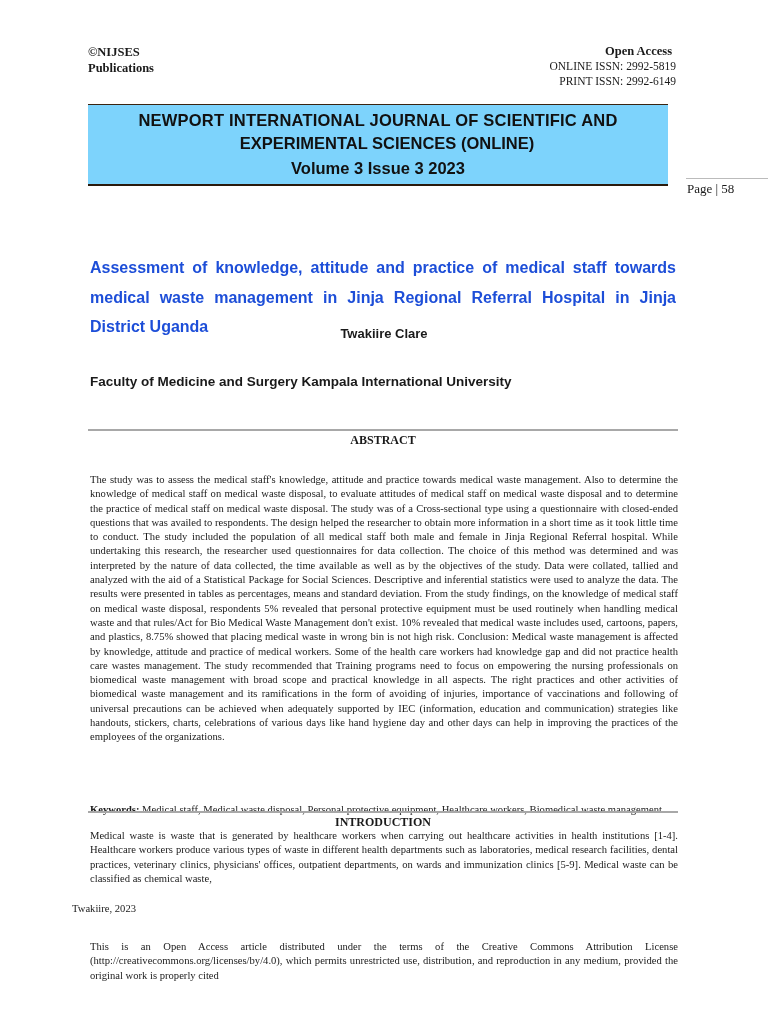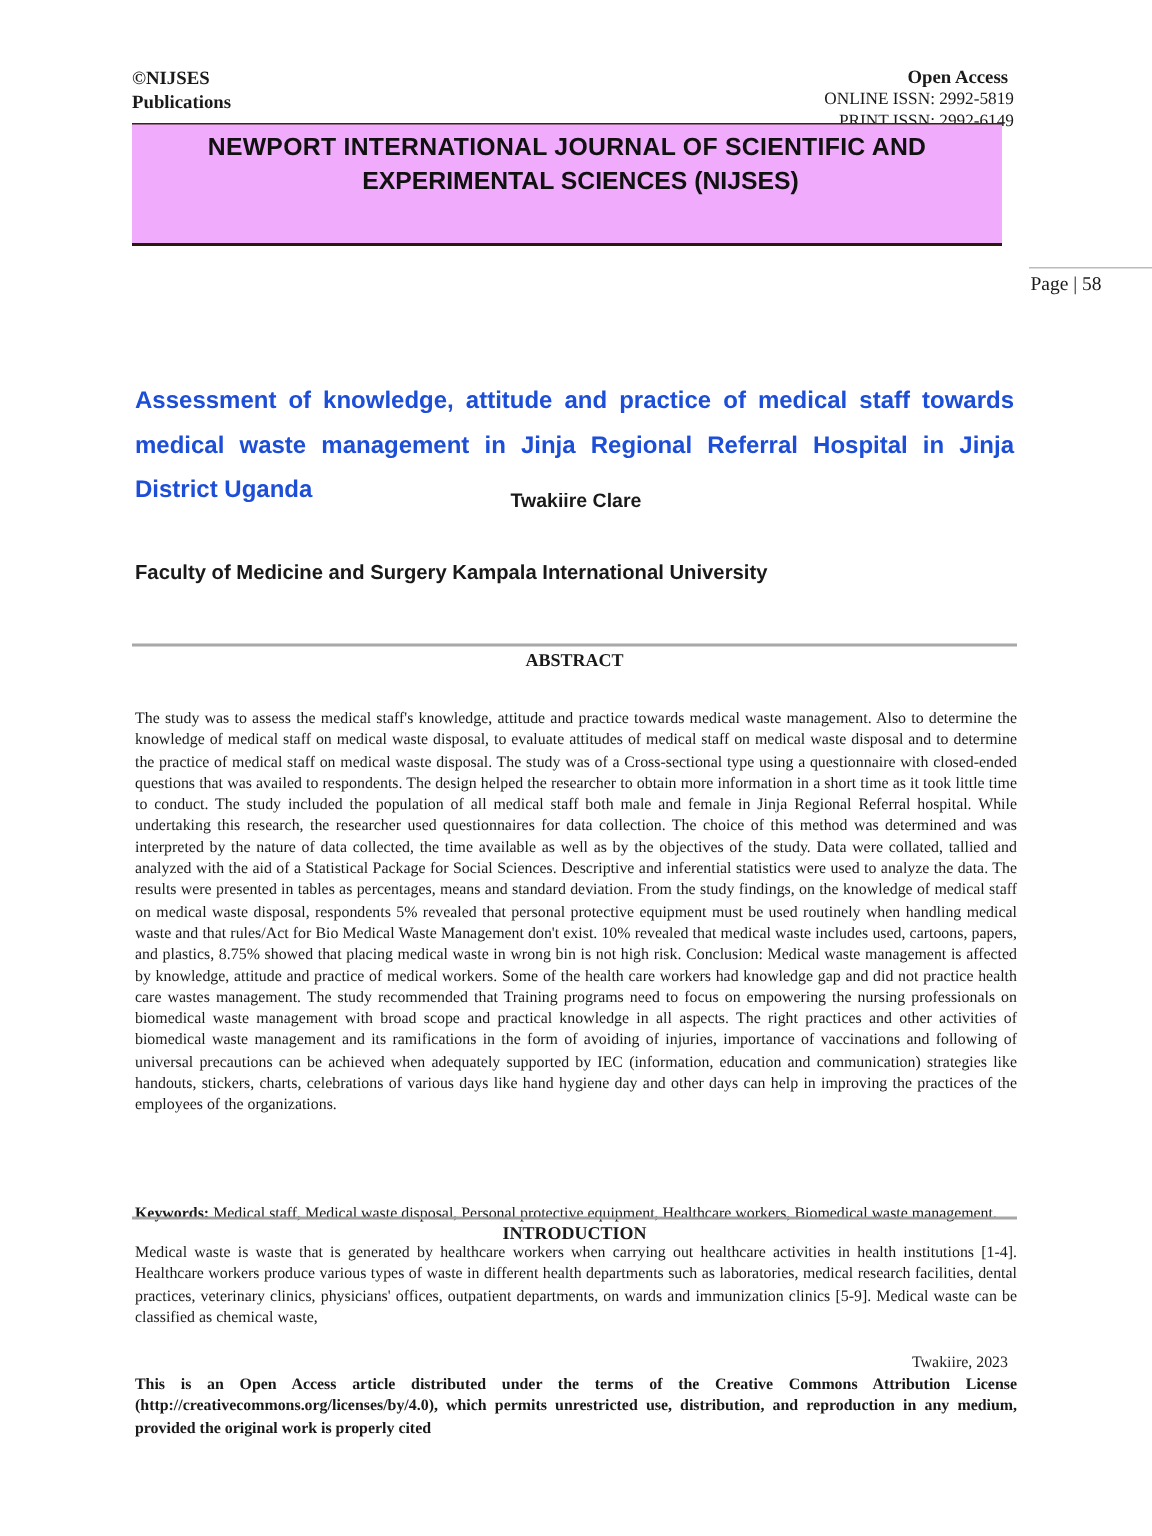--- a/index.html
+++ b/index.html
@@ -8,22 +8,22 @@
     overflow: hidden; color: #1a1a1a;
     font-family: "Liberation Serif", serif;
   }
   .abs { position: absolute; }
   .pub-left { left: 88px; top: 44px; font-size: 12.5px; font-weight: bold; line-height: 16px; font-family: "Liberation Serif", serif; }
   .pub-right { right: 92px; top: 44px; text-align: right; font-size: 12px; line-height: 15px; font-family: "Liberation Serif", serif; }
   .pub-right .oa { font-weight: bold; font-size: 12.5px; padding-right: 4px; }
   .pub-right .issn { font-size: 11.5px; }
   .pub-right .print { padding-right: 0; }
   .banner {
-    left: 88px; top: 82px; width: 580px; height: 82px;
-    background: #f0abfc; border-top: 1.5px solid #3a2410; border-bottom: 2px solid #2a1a0c;
+    left: 88px; top: 104px; width: 580px; height: 82px;
+    background: #7dd3fc; border-top: 1.5px solid #3a2410; border-bottom: 2px solid #2a1a0c;
     text-align: center; font-family: "Liberation Sans", sans-serif; font-weight: bold;
     color: #111; box-sizing: border-box;
   }
   .banner .l1 { font-size: 16.5px; line-height: 22px; margin-top: 4px; letter-spacing: 0.2px; }
   .banner .l2 { font-size: 16.5px; line-height: 24px; padding-left: 18px; }
   .banner .l3 { font-size: 16.5px; line-height: 26px; }
   .page-rule { left: 686px; top: 178px; width: 82px; height: 1px; background: #bbb; }
   .page-num { left: 687px; top: 181px; font-size: 13px; font-family: "Liberation Serif", serif; }
   .title {
     left: 90px; top: 209px; width: 586px; font-family: "Liberation Sans", sans-serif;
@@ -38,40 +38,41 @@
   .abs-title { top: 433px; }
   .intro-title { top: 815px; }
   .body-text {
     left: 90px; width: 588px; font-size: 10.6px; line-height: 14.3px;
     text-align: justify; font-family: "Liberation Serif", serif; color: #1a1a1a;
   }
   .abstract-text { top: 447px; margin-top: 26px; }
   .keywords { top: 767px; margin-top: 36px; }
   .keywords b { font-weight: bold; }
   .intro-text { top: 829px; }
-  .footer-cite { left: 82px; width: 590px; top: 903px; text-align: right; font-size: 10.6px; font-family: "Liberation Serif", serif; }
-  .footer-license { top: 917px; font-weight: bold; }
+  .footer-cite { left: 72px; width: 590px; top: 903px; text-align: left; font-size: 10.6px; font-family: "Liberation Serif", serif; }
+  .footer-license { top: 940px; }
 </style>
 </head>
 <body>
 
 <div class="abs pub-left">
   <div>©NIJSES</div>
   <div>Publications</div>
 </div>
 
 <div class="abs pub-right">
   <div class="oa">Open Access</div>
   <div class="issn">ONLINE ISSN: 2992-5819</div>
   <div class="issn print">PRINT ISSN: 2992-6149</div>
 </div>
 
 <div class="abs banner">
   <div class="l1">NEWPORT INTERNATIONAL JOURNAL OF SCIENTIFIC AND</div>
-  <div class="l2">EXPERIMENTAL SCIENCES (NIJSES)</div>
+  <div class="l2">EXPERIMENTAL SCIENCES (ONLINE)</div>
+  <div class="l3">Volume 3 Issue 3 2023</div>
 </div>
 
 <div class="abs page-rule"></div>
 <div class="abs page-num">Page | 58</div>
 
 <div class="abs title">Assessment of knowledge, attitude and practice of medical staff towards medical waste management in Jinja Regional Referral Hospital in Jinja District Uganda</div>
 <div class="abs author">Twakiire Clare</div>
 <div class="abs affil">
   <div>Faculty of Medicine and Surgery Kampala International University</div>
 </div>

